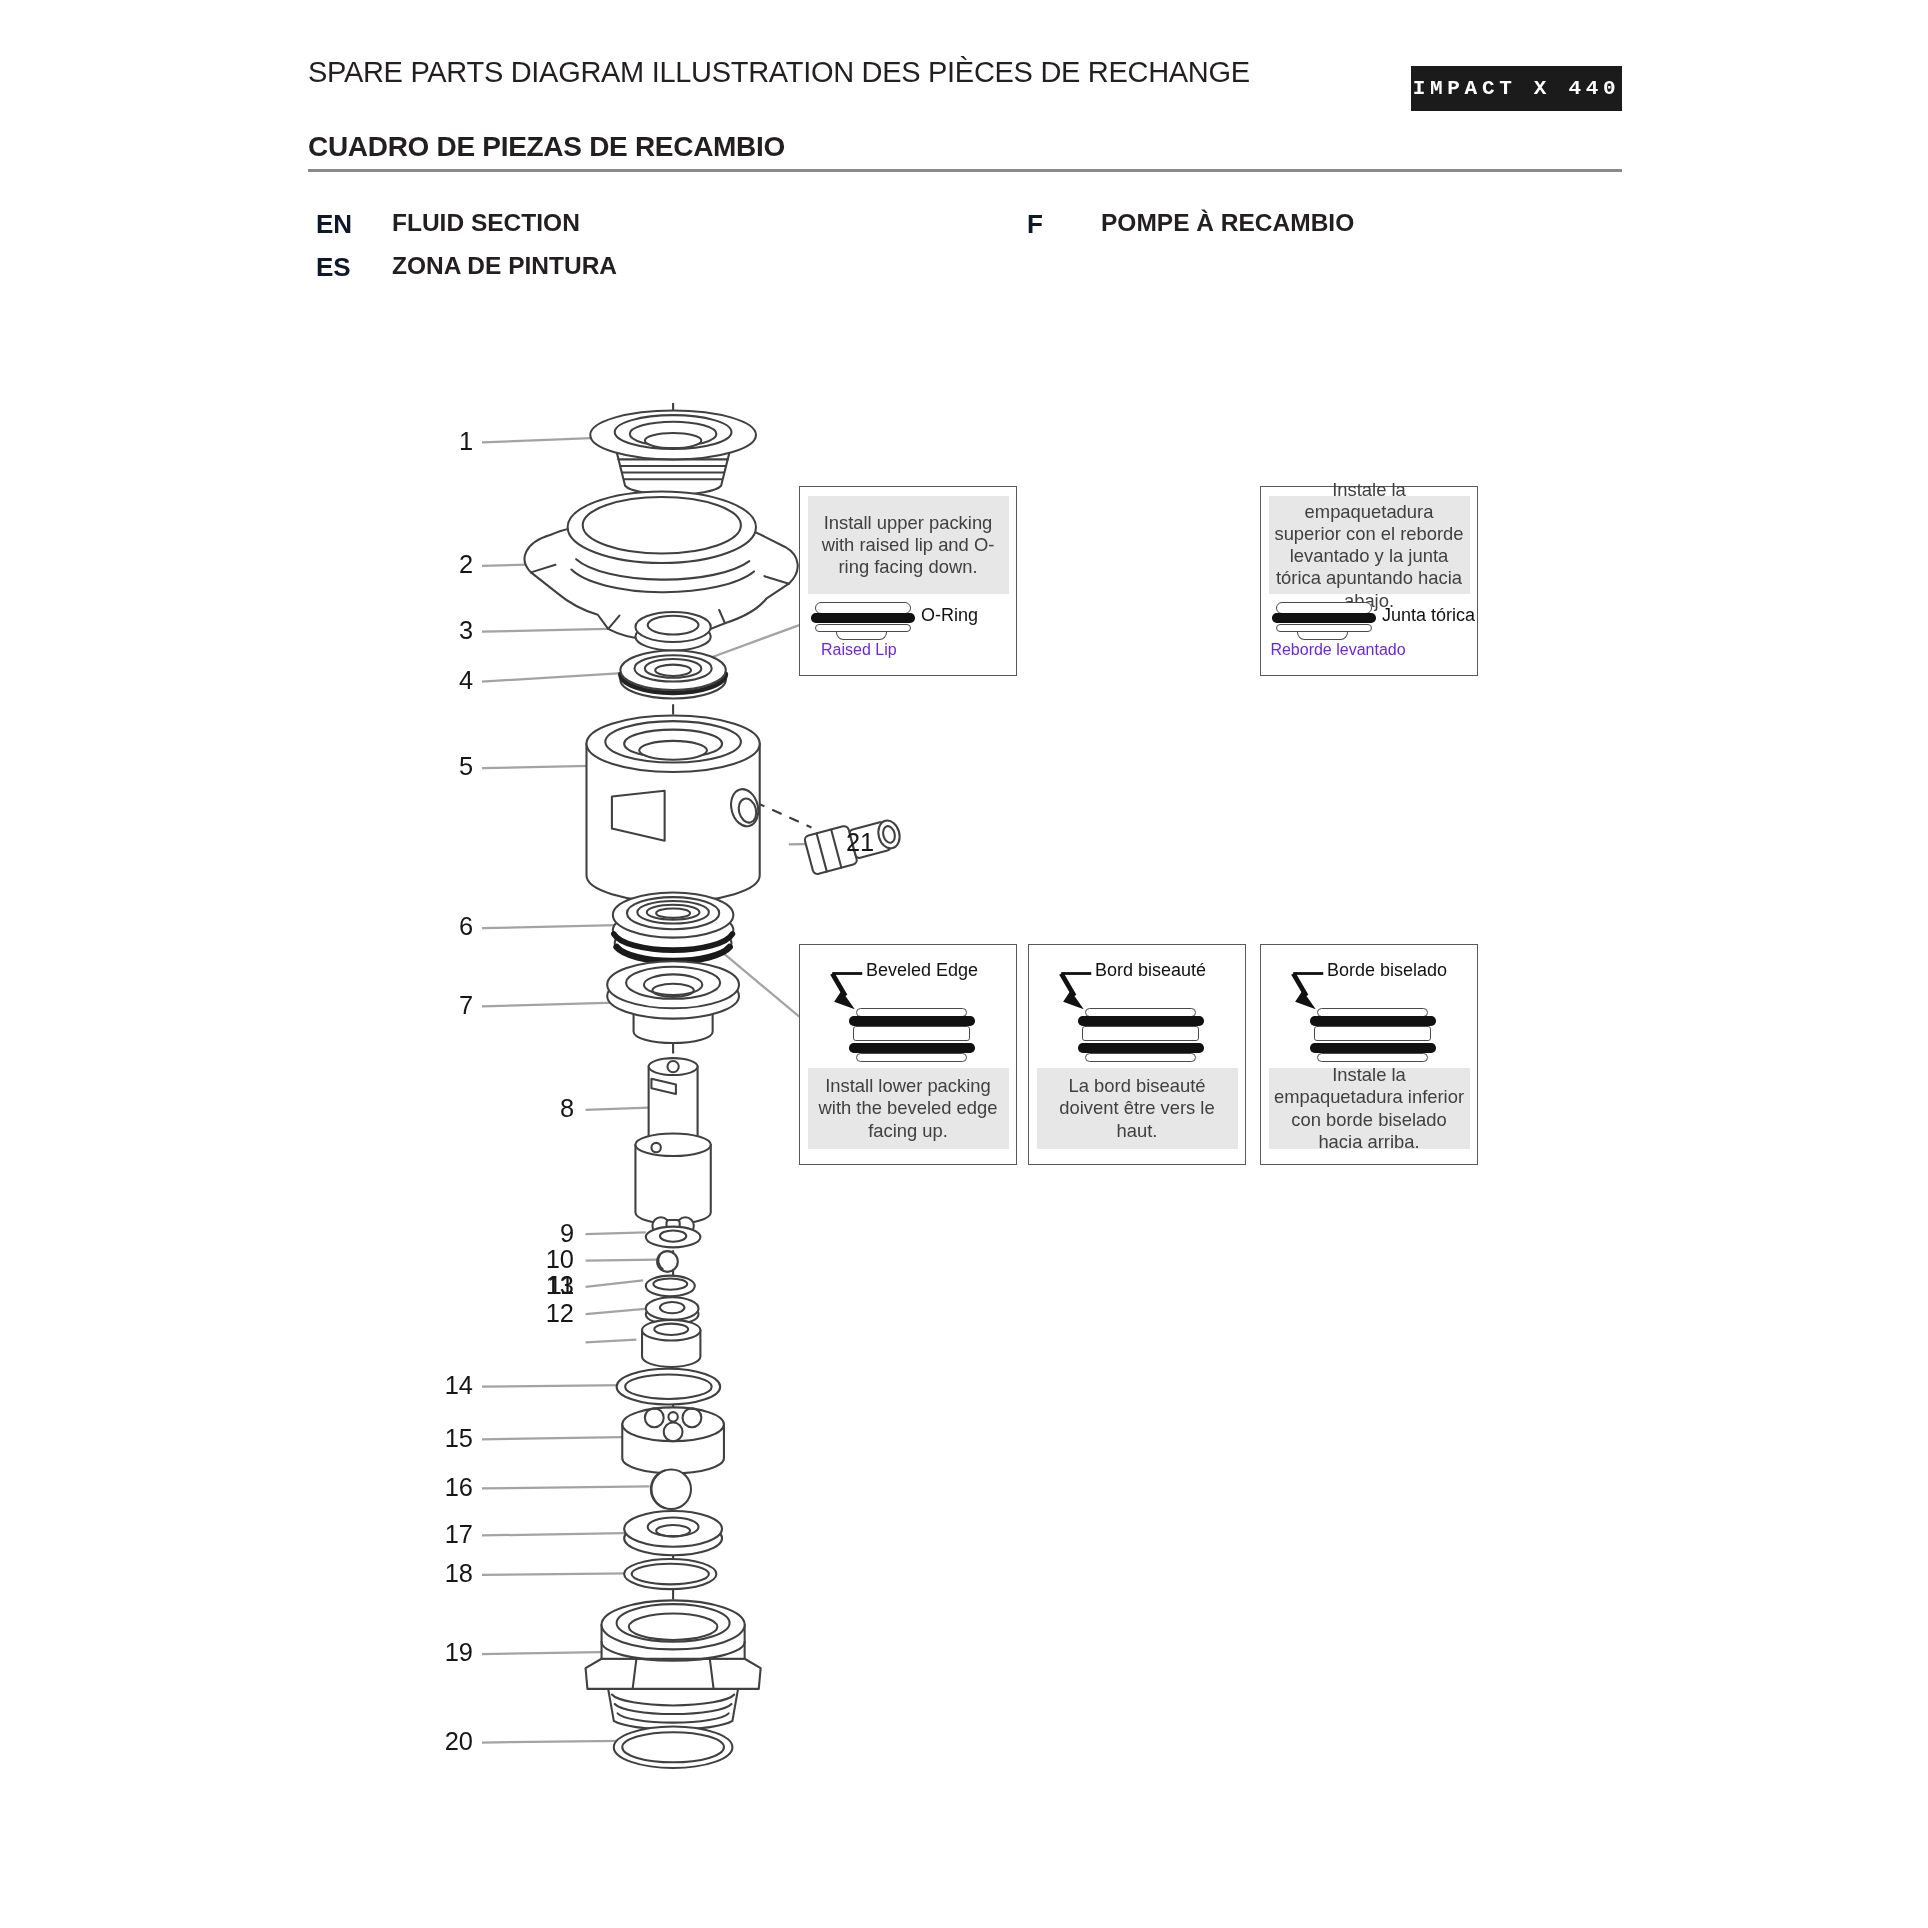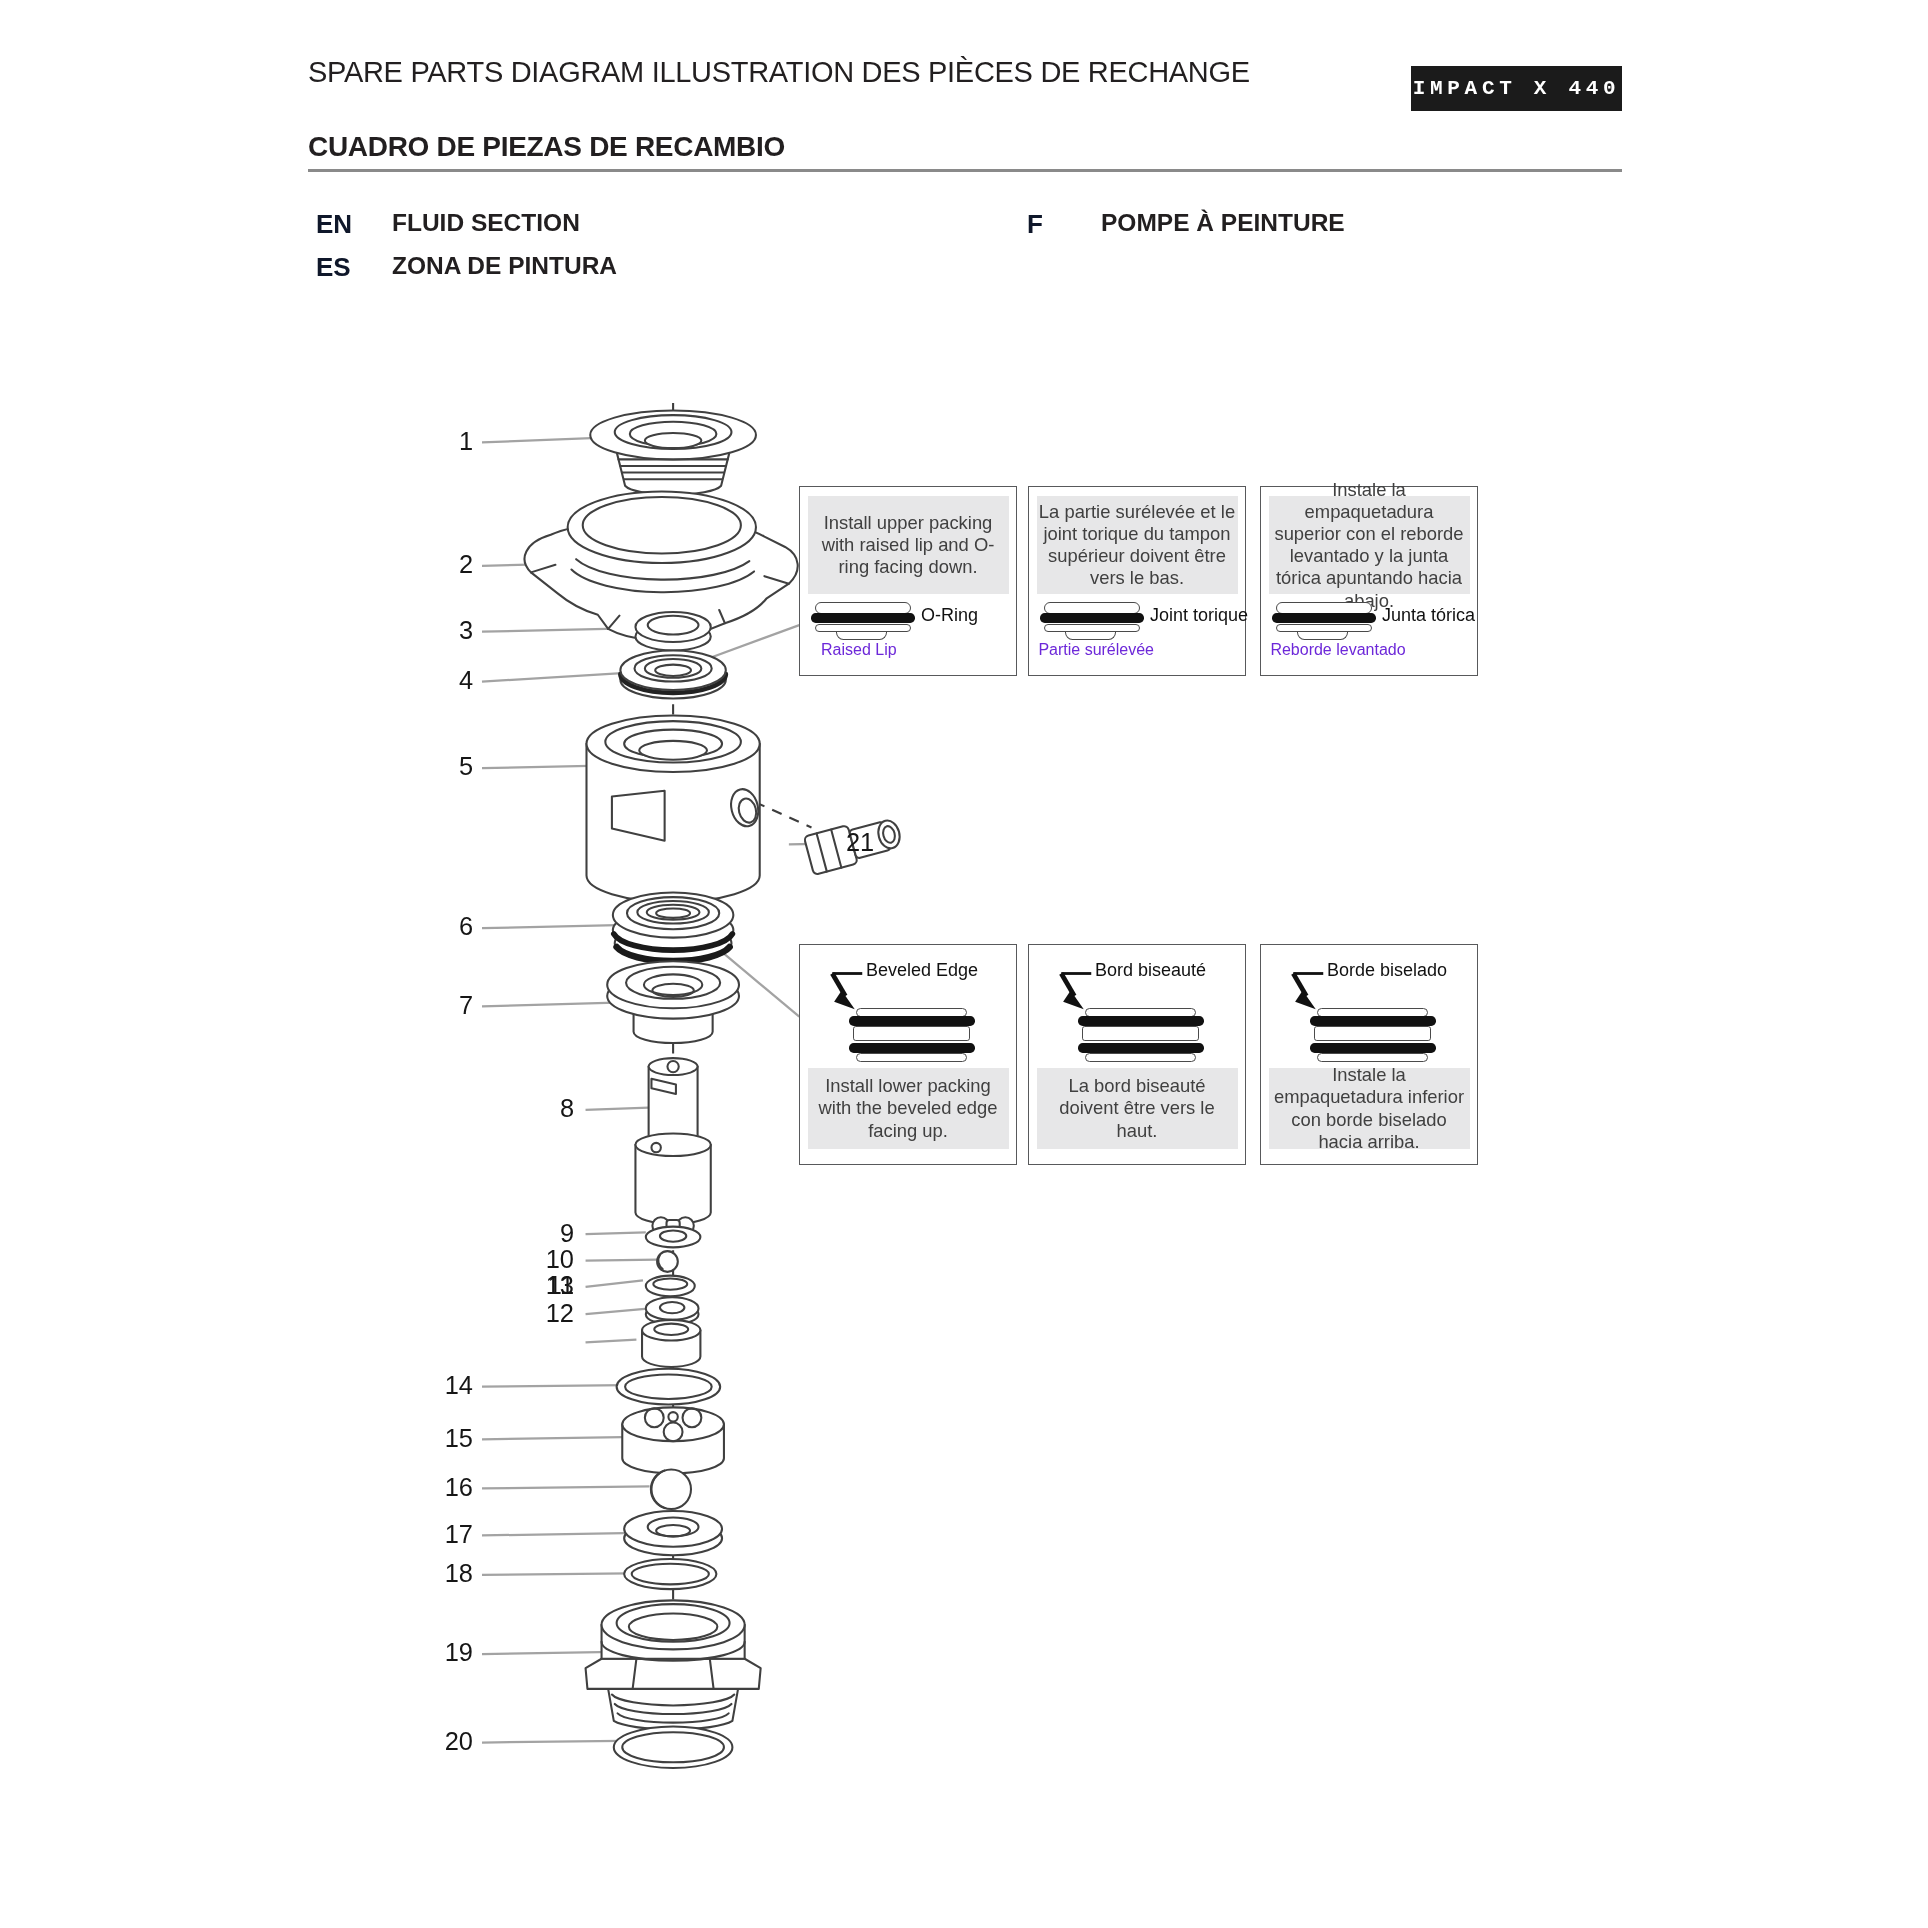--- a/index.html
+++ b/index.html
@@ -47,21 +47,21 @@
 <div class="page">
 
   <div class="abs title1">SPARE PARTS DIAGRAM ILLUSTRATION DES PIÈCES DE RECHANGE</div>
   <div class="abs badge">IMPACT X 440</div>
   <div class="abs title2">CUADRO DE PIEZAS DE RECAMBIO</div>
   <div class="abs rule"></div>
 
   <div class="abs lang-code" style="left:316px;top:209px;">EN</div>
   <div class="abs lang-label" style="left:392px;top:209px;">FLUID SECTION</div>
   <div class="abs lang-code" style="left:1027px;top:209px;">F</div>
-  <div class="abs lang-label" style="left:1101px;top:209px;">POMPE À PEINTURE</div>
+  <div class="abs lang-label" style="left:1101px;top:209px;">POMPE À RECAMBIO</div>
   <div class="abs lang-code" style="left:316px;top:252px;">ES</div>
   <div class="abs lang-label" style="left:392px;top:252px;">ZONA DE PINTURA</div>
 
   <svg class="abs" style="left:0;top:0;" width="1928" height="1928" viewBox="0 0 2048 2048">
 
     <g stroke="#3d3d3d" stroke-width="2.2" stroke-dasharray="11 9">
       <line x1="715" y1="428" x2="715" y2="1878"></line>
       <line x1="802" y1="852" x2="862" y2="879"></line>
     </g>
 
@@ -290,31 +290,20 @@
     <div class="pk-illus">
       <div class="pk-rim1"></div>
       <div class="pk-band"></div>
       <div class="pk-rim2"></div>
       <div class="pk-lip"></div>
     </div>
     <span class="pk-oring-label">O-Ring</span>
     <span class="pk-lip-label">Raised Lip</span>
   </div>
 
-  <div class="note-box upper" style="left:1028px;">
-    <div class="note-panel">La partie surélevée et le joint torique du tampon supérieur doivent être vers le bas.</div>
-    <div class="pk-illus">
-      <div class="pk-rim1"></div>
-      <div class="pk-band"></div>
-      <div class="pk-rim2"></div>
-      <div class="pk-lip"></div>
-    </div>
-    <span class="pk-oring-label">Joint torique</span>
-    <span class="pk-lip-label" style="left:9.4px;">Partie surélevée</span>
-  </div>
 
   <div class="note-box upper" style="left:1260px;">
     <div class="note-panel">Instale la empaquetadura superior con el reborde levantado y la junta tórica apuntando hacia abajo.</div>
     <div class="pk-illus">
       <div class="pk-rim1"></div>
       <div class="pk-band"></div>
       <div class="pk-rim2"></div>
       <div class="pk-lip"></div>
     </div>
     <span class="pk-oring-label">Junta tórica</span>

